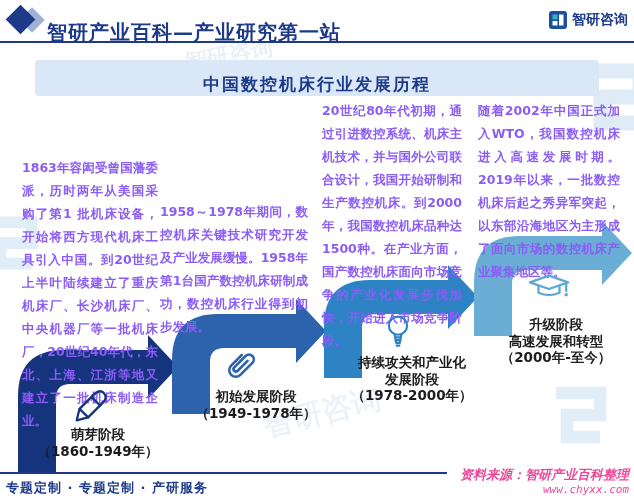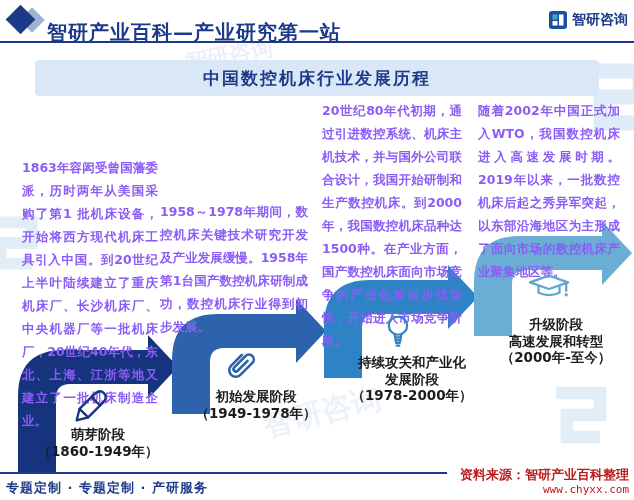--- a/index.html
+++ b/index.html
@@ -11,21 +11,21 @@
   
   .header{position:absolute;left:0;top:0;width:634px;height:41px;border-bottom:2px solid #1d3a8a;background:#fff;z-index:5;}
   .diamond{position:absolute;width:18px;height:18px;transform:rotate(45deg);}
   .diamond.back{left:23px;top:11px;background:#9db2d4;}
   .diamond.front{left:10px;top:9px;width:21px;height:21px;background:#1d3a8a;}
   .header-title{position:absolute;left:47px;top:7px;font-size:20px;font-weight:bold;color:#1d3a8a;letter-spacing:1px;margin-top:12px;}
   .brand{position:absolute;right:6px;top:11px;display:flex;align-items:center;gap:5px;}
   .brand-name{font-size:14px;font-weight:bold;color:#1d3a8a;}
   
   .banner{position:absolute;left:35px;top:60px;width:564px;height:36px;background:#d9e7f6;border-radius:4px;z-index:2;
-          display:flex;align-items:center;justify-content:center;}
+          display:flex;align-items:flex-end;justify-content:center;}
   .banner-title{font-size:17px;font-weight:bold;color:#1d3a8a;letter-spacing:2px;}
   
   .tb{position:absolute;font-size:12.5px;line-height:23px;font-weight:bold;color:#8b5cf6;text-align:justify;z-index:3;}
   #tb1{left:22px;top:156px;width:136px;}
   #tb2{left:160px;top:200px;width:148px;}
   #tb3{left:322px;top:99px;width:140px;}
   #tb4{left:478px;top:99px;width:142px;}
   
   .stage-label{position:absolute;text-align:center;font-weight:bold;color:#1c1c1c;font-size:13.5px;line-height:16.5px;z-index:3;}
   #sl1{left:28px;top:426px;width:140px;}
@@ -39,21 +39,21 @@
   #ic3{left:378px;top:312px;}
   #ic4{left:526px;top:268px;}
   
   #arrows svg{position:absolute;z-index:1;}
   
   .wm{position:absolute;z-index:0;pointer-events:none;}
   .wm-text{color:rgba(125,160,205,0.28);font-weight:bold;}
   
   .footer-line{position:absolute;left:0;top:472px;width:447px;height:2px;background:#1d3a8a;z-index:4;}
   .footer-left{position:absolute;left:6px;top:479px;font-size:13px;font-weight:bold;color:#1d3a8a;z-index:4;letter-spacing:1px;}
-  .footer-right{position:absolute;right:5px;top:467px;text-align:right;z-index:4;color:#b91c1c;}
+  .footer-right{position:absolute;right:5px;top:467px;text-align:right;z-index:4;color:#ec4899;font-style:italic;}
   .footer-source{font-size:13px;font-weight:bold;line-height:16px;}
   .footer-site{font-size:11px;line-height:13px;font-family:"DejaVu Sans Mono","Liberation Mono",monospace;text-align:right;}
 </style>
 </head>
 <body>
 
 <div class="wm" style="left:575px;top:58px;opacity:.55;">
   <svg width="78" height="78" viewBox="0 0 24 24" fill="none" stroke="#c5dcf0" stroke-width="4.6">
       <path d="M4 4 H20 V12 H8 V20 H20"></path>
     </svg>

